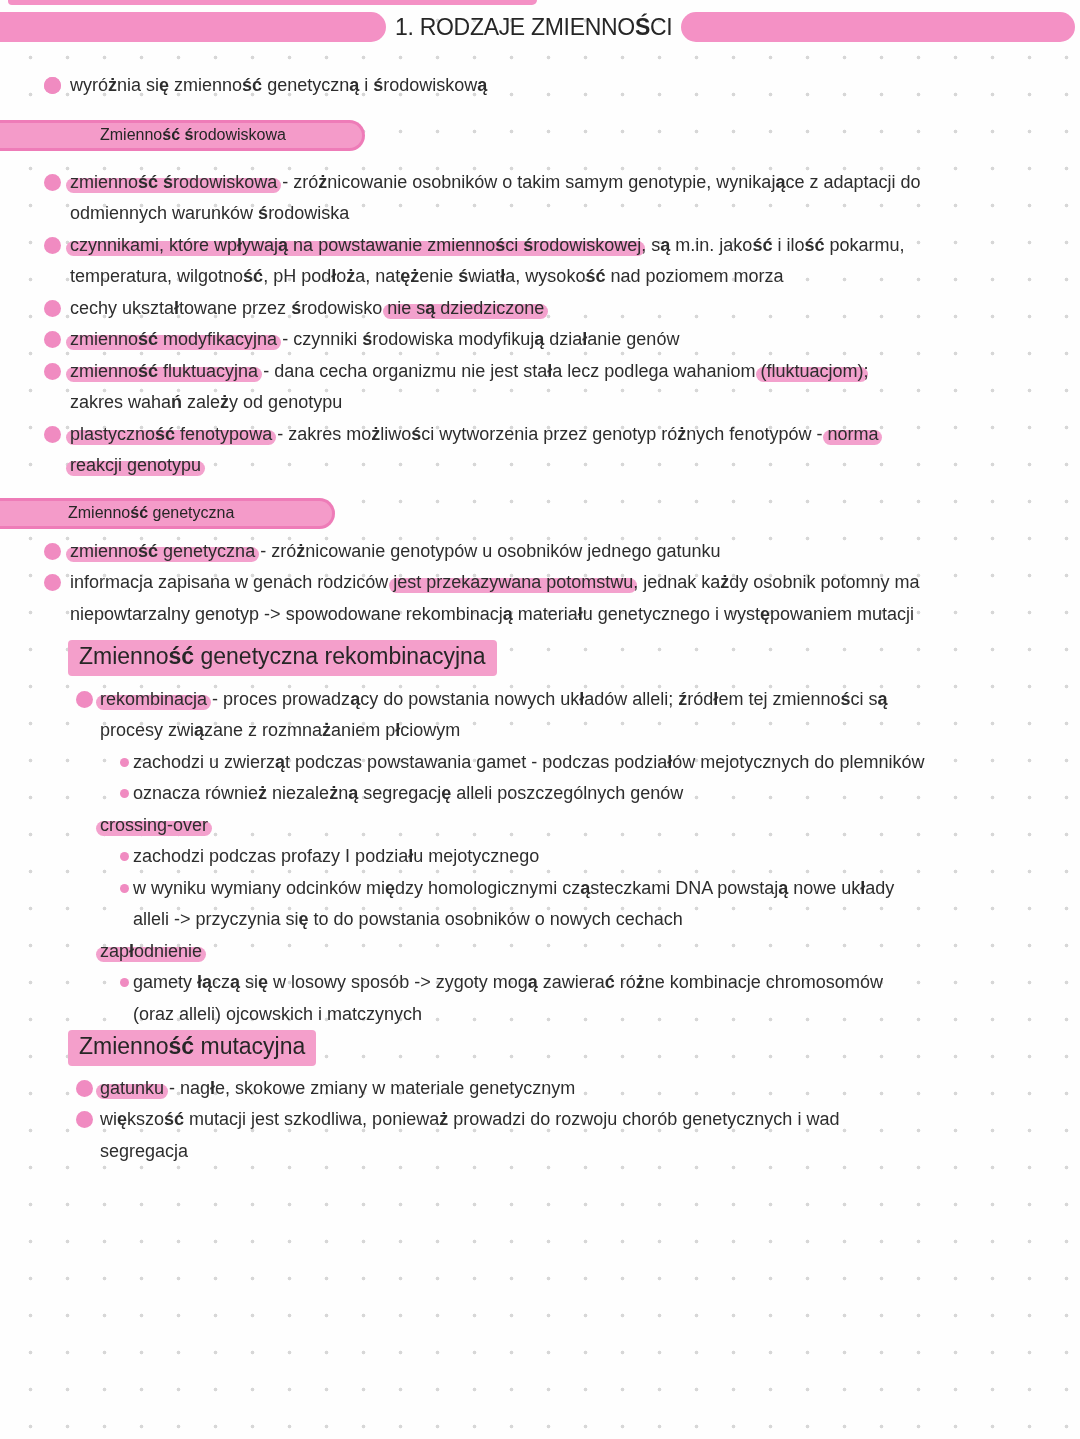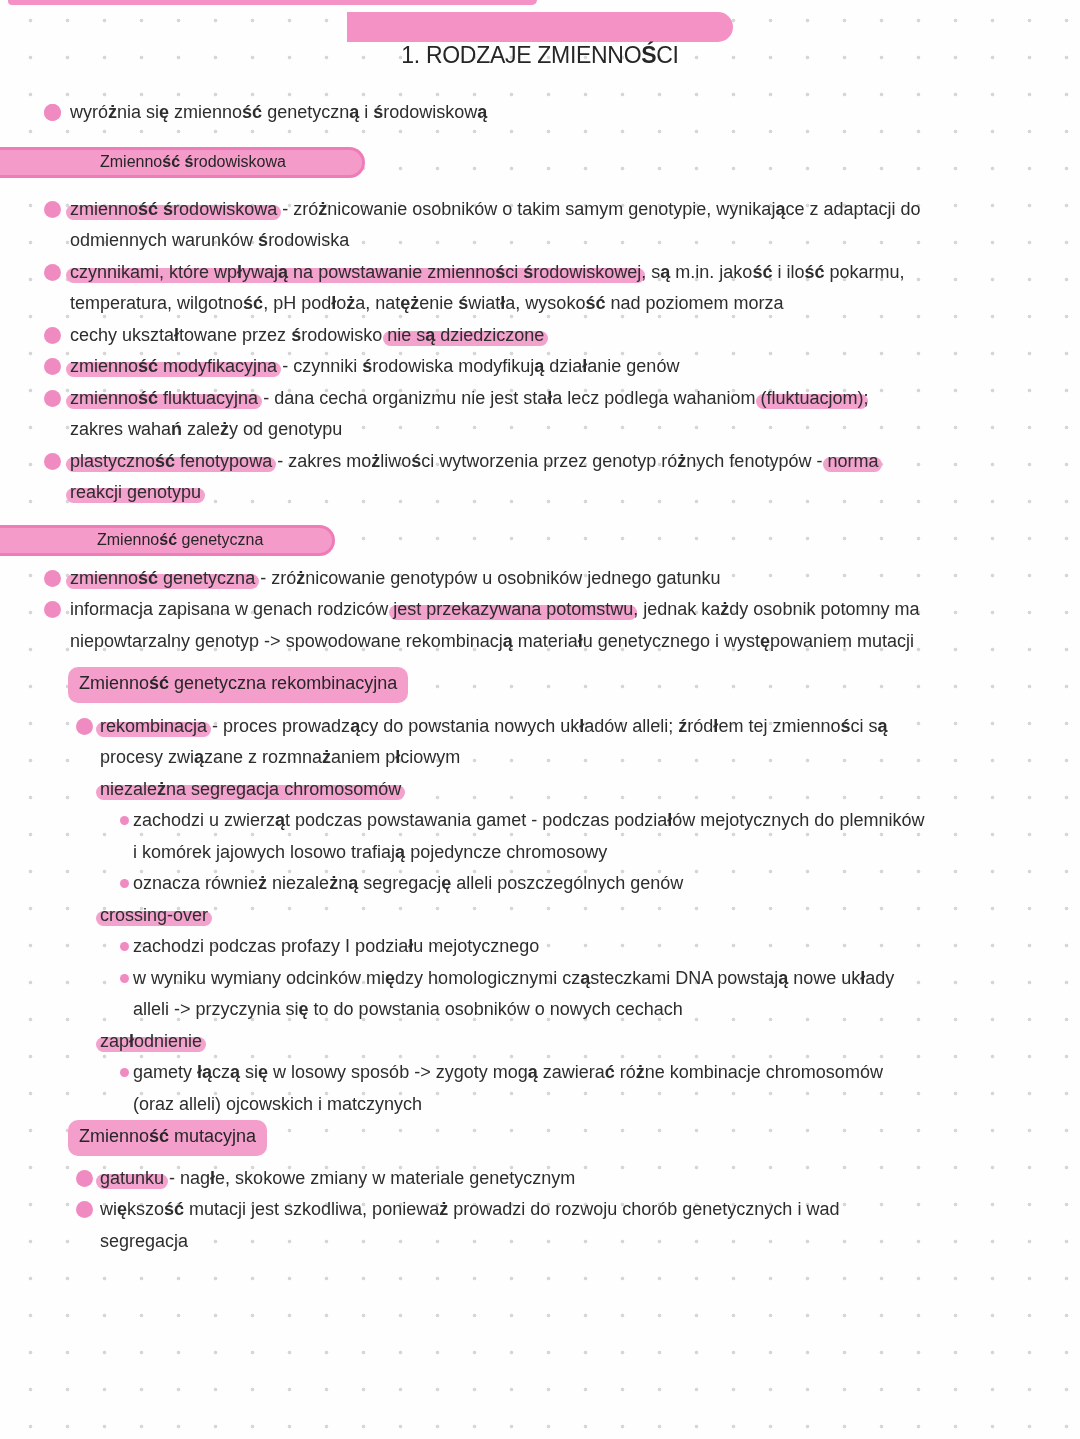--- a/index.html
+++ b/index.html
@@ -14,21 +14,21 @@
     font-family:"Liberation Sans",sans-serif;
     color:#2d2d2d;
     overflow:hidden;
   }
   b{font-weight:700;}
   
   .top-strip{
     position:absolute;top:0;left:8px;width:529px;height:5px;
     background:#F491C5;border-radius:0 0 10px 8px;
   }
-  .title-row{display:flex;align-items:center;padding-top:12px;flex-direction:column;}
+  .title-row{display:flex;align-items:center;padding-top:12px;}
   .bar-left{flex:none;width:386px;height:30px;background:#F491C5;border-radius:0 16px 16px 0;}
   .bar-right{flex:1;height:30px;background:#F491C5;border-radius:16px;margin-right:5px;}
   .page-title{
     margin:0 9px;font-size:23px;font-weight:400;letter-spacing:-0.3px;
     white-space:nowrap;color:#262626;
   }
   #content{font-size:18px;line-height:31.5px;}
   .item{position:relative;z-index:0;white-space:nowrap;}
   .item.lvl1{padding-left:70px;}
   .item.lvl2{padding-left:100px;}
@@ -45,22 +45,22 @@
   }
   
   .pill{
     display:flex;align-items:center;box-sizing:border-box;height:31px;
     background:#F49BC9;border:3px solid #EE7CB8;border-left:none;
     border-radius:0 17px 17px 0;font-size:16px;white-space:nowrap;color:#262626;
   }
   
   .label-row{white-space:nowrap;line-height:31.5px;}
   .label-bubble{
-    display:inline-block;background:#F49FCB;border-radius:10px;
-    padding:1px 11px 3px;font-size:18px;color:#262626;
+    display:inline-block;background:#F49FCB;border-radius:4px;
+    padding:1px 11px 3px;font-size:23px;color:#262626;
   }
   .marker-row{position:relative;z-index:0;white-space:nowrap;line-height:31.5px;}
 </style>
 </head>
 <body>
 
 <div class="page">
   <div class="top-strip"></div>
   <div class="title-row">
     <div class="bar-left"></div>
@@ -72,29 +72,28 @@
       <div class="item lvl1"><span class="dot"></span><span><span class="txt">wyró<b>ż</b>nia si<b>ę</b> zmienno<b>ść</b> genetyczn<b>ą</b> i <b>ś</b>rodowiskow<b>ą</b></span></span></div>
       <div class="pill" style="width: 365px; padding-left: 100px; margin-top: 18px;">
         <span>Zmienno<b>ść</b> <b>ś</b>rodowiskowa</span>
       </div>
       <div class="item lvl1" style="margin-top: 16px;"><span class="dot"></span><span><span class="hl">zmienno<b>ść</b> <b>ś</b>rodowiskowa</span><span class="txt"> - zró<b>ż</b>nicowanie osobników o takim samym genotypie, wynikaj<b>ą</b>ce z adaptacji do</span><br><span class="txt">odmiennych warunków <b>ś</b>rodowiska</span></span></div>
       <div class="item lvl1"><span class="dot"></span><span><span class="hl">czynnikami, które wp<b>ł</b>ywaj<b>ą</b> na powstawanie zmienno<b>ś</b>ci <b>ś</b>rodowiskowej</span><span class="txt">, s<b>ą</b> m.in. jako<b>ść</b> i ilo<b>ść</b> pokarmu,</span><br><span class="txt">temperatura, wilgotno<b>ść</b>, pH pod<b>ł</b>o<b>ż</b>a, nat<b>ęż</b>enie <b>ś</b>wiat<b>ł</b>a, wysoko<b>ść</b> nad poziomem morza</span></span></div>
       <div class="item lvl1"><span class="dot"></span><span><span class="txt">cechy ukszta<b>ł</b>towane przez <b>ś</b>rodowisko </span><span class="hl">nie s<b>ą</b> dziedziczone</span></span></div>
       <div class="item lvl1"><span class="dot"></span><span><span class="hl">zmienno<b>ść</b> modyfikacyjna</span><span class="txt"> - czynniki <b>ś</b>rodowiska modyfikuj<b>ą</b> dzia<b>ł</b>anie genów</span></span></div>
       <div class="item lvl1"><span class="dot"></span><span><span class="hl">zmienno<b>ść</b> fluktuacyjna</span><span class="txt"> - dana cecha organizmu nie jest sta<b>ł</b>a lecz podlega wahaniom </span><span class="hl">(fluktuacjom)</span><span class="txt">;</span><br><span class="txt">zakres waha<b>ń</b> zale<b>ż</b>y od genotypu</span></span></div>
       <div class="item lvl1"><span class="dot"></span><span><span class="hl">plastyczno<b>ść</b> fenotypowa</span><span class="txt"> - zakres mo<b>ż</b>liwo<b>ś</b>ci wytworzenia przez genotyp ró<b>ż</b>nych fenotypów - </span><span class="hl">norma</span><br><span class="hl">reakcji genotypu</span></span></div>
-      <div class="pill" style="width: 335px; padding-left: 97px; margin-top: 16px;">
+      <div class="pill" style="width: 335px; padding-left: 68px; margin-top: 16px;">
         <span>Zmienno<b>ść</b> genetyczna</span>
       </div>
       <div class="item lvl1" style="margin-top: 7px;"><span class="dot"></span><span><span class="hl">zmienno<b>ść</b> genetyczna</span><span class="txt"> - zró<b>ż</b>nicowanie genotypów u osobników jednego gatunku</span></span></div>
       <div class="item lvl1"><span class="dot"></span><span><span class="txt">informacja zapisana w genach rodziców </span><span class="hl">jest przekazywana potomstwu</span><span class="txt">, jednak ka<b>ż</b>dy osobnik potomny ma</span><br><span class="txt">niepowtarzalny genotyp -&gt; spowodowane rekombinacj<b>ą</b> materia<b>ł</b>u genetycznego i wyst<b>ę</b>powaniem mutacji</span></span></div>
       <div class="label-row" style="margin-left: 68px; margin-top: 10px;"><span class="label-bubble">Zmienno<b>ść</b> genetyczna rekombinacyjna</span></div>
       <div class="item lvl2" style="margin-top: 8px;"><span class="dot"></span><span><span class="hl">rekombinacja</span><span class="txt"> - proces prowadz<b>ą</b>cy do powstania nowych uk<b>ł</b>adów alleli; <b>ź</b>ród<b>ł</b>em tej zmienno<b>ś</b>ci s<b>ą</b></span><br><span class="txt">procesy zwi<b>ą</b>zane z rozmna<b>ż</b>aniem p<b>ł</b>ciowym</span></span></div>
-      <div class="marker-row" style="margin-left: 100px;"><span class="hl">niezale<b>ż</b>na segregacja chromosomów</span></div>
-      <div class="item lvl3"><span class="dot"></span><span><span class="txt">zachodzi u zwierz<b>ą</b>t podczas powstawania gamet - podczas podzia<b>ł</b>ów mejotycznych do plemników</span><br><span class="txt">i komórek jajowych losowo trafiaj<b>ą</b> pojedyncze chromosowy</span></span></div>
+      <div class="item lvl3"><span class="dot"></span><span><span class="txt">zachodzi u zwierz<b>ą</b>t podczas powstawania gamet - podczas podzia<b>ł</b>ów mejotycznych do plemników</span><br></span></div>
       <div class="item lvl3"><span class="dot"></span><span><span class="txt">oznacza równie<b>ż</b> niezale<b>ż</b>n<b>ą</b> segregacj<b>ę</b> alleli poszczególnych genów</span></span></div>
       <div class="marker-row" style="margin-left: 100px;"><span class="hl">crossing-over</span></div>
       <div class="item lvl3"><span class="dot"></span><span><span class="txt">zachodzi podczas profazy I podzia<b>ł</b>u mejotycznego</span></span></div>
       <div class="item lvl3"><span class="dot"></span><span><span class="txt">w wyniku wymiany odcinków mi<b>ę</b>dzy homologicznymi cz<b>ą</b>steczkami DNA powstaj<b>ą</b> nowe uk<b>ł</b>ady</span><br><span class="txt">alleli -&gt; przyczynia si<b>ę</b> to do powstania osobników o nowych cechach</span></span></div>
       <div class="marker-row" style="margin-left: 100px;"><span class="hl">zap<b>ł</b>odnienie</span></div>
       <div class="item lvl3"><span class="dot"></span><span><span class="txt">gamety <b>łą</b>cz<b>ą</b> si<b>ę</b> w losowy sposób -&gt; zygoty mog<b>ą</b> zawiera<b>ć</b> ró<b>ż</b>ne kombinacje chromosomów</span><br><span class="txt">(oraz alleli) ojcowskich i matczynych</span></span></div>
       <div class="label-row" style="margin-left: 68px;"><span class="label-bubble">Zmienno<b>ść</b> mutacyjna</span></div>
       <div class="item lvl2" style="margin-top: 7px;"><span class="dot"></span><span><span class="hl">gatunku</span><span class="txt"> - nag<b>ł</b>e, skokowe zmiany w materiale genetycznym</span></span></div>
       <div class="item lvl2"><span class="dot"></span><span><span class="txt">wi<b>ę</b>kszo<b>ść</b> mutacji jest szkodliwa, poniewa<b>ż</b> prowadzi do rozwoju chorób genetycznych i wad</span><br><span class="txt">segregacja</span></span></div>
     </div>

